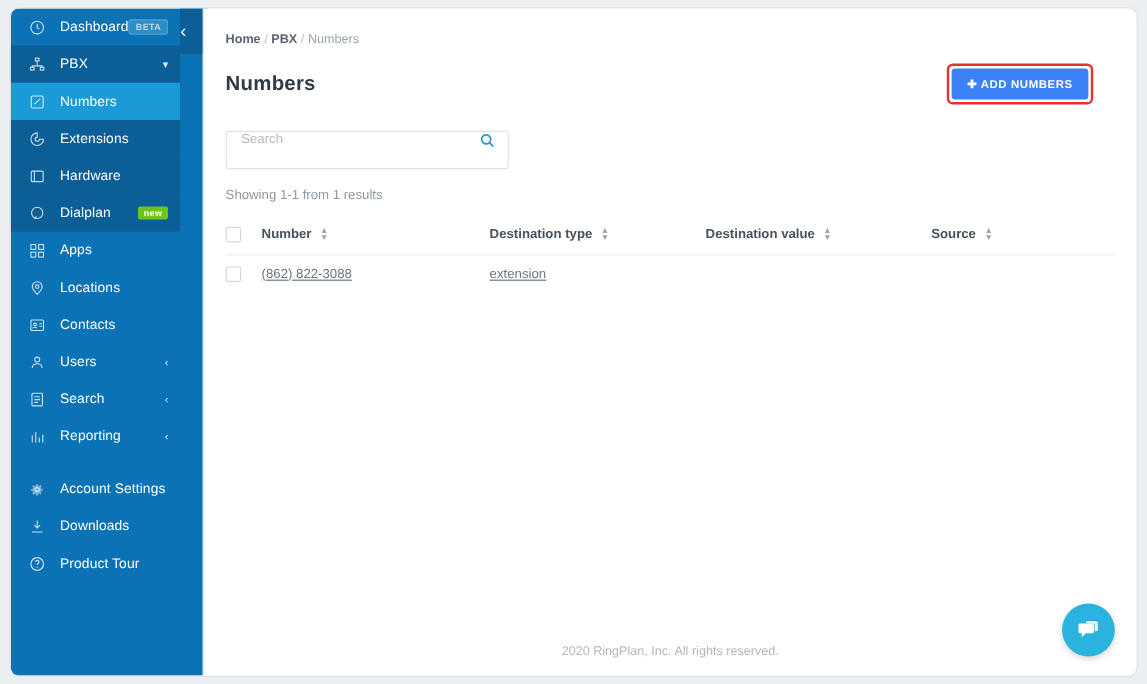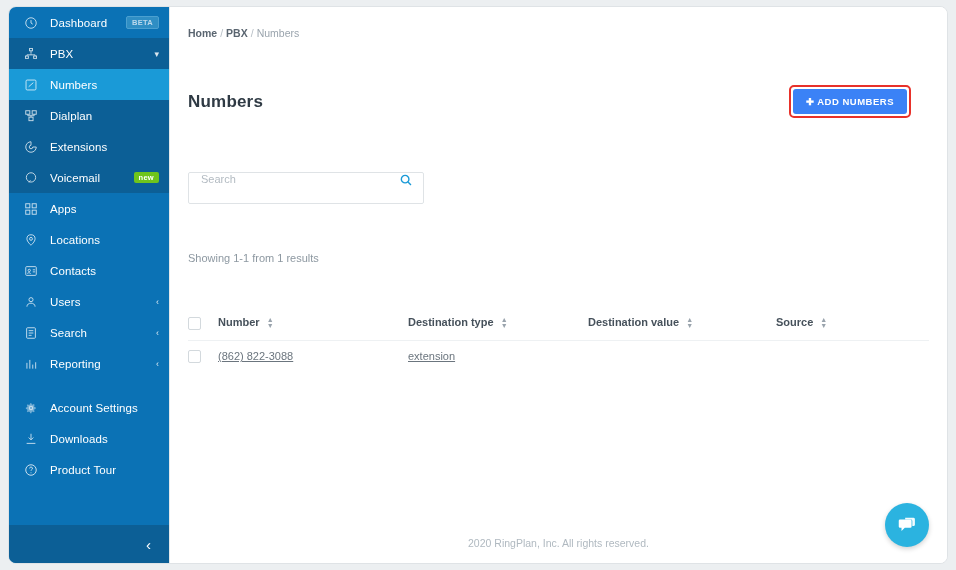--- a/index.html
+++ b/index.html
@@ -19,21 +19,21 @@
     overflow: hidden;
     display: flex;
   }
 
   
   .sidebar {
     width: 160px;
     flex: 0 0 160px;
     background: #0b72b5;
     display: flex;
-    flex-direction: column;
+    flex-direction: row;
     position: relative;
   }
   .nav-list { flex: 1 1 auto; }
   .nav-item {
     display: flex;
     align-items: center;
     height: 31px;
     padding: 0 10px 0 14px;
     color: #ffffff;
     font-size: 11.5px;
@@ -80,21 +80,20 @@
   .collapse-bar .cc { color: #fff; font-size: 15px; line-height: 1; }
 
   
   .main {
     flex: 1 1 auto;
     background: #ffffff;
     position: relative;
     display: flex;
     flex-direction: column;
     border-left: 1px solid #e4e8ea;
-    gap: 32px;
   }
   .crumb {
     padding: 20px 0 0 18px;
     font-size: 10.5px;
     color: #9aa4ad;
   }
   .crumb b { color: #5a6570; font-weight: bold; }
   .crumb span.sep { color: #b6bec5; margin: 0 3px; }
 
   .titlerow {
@@ -254,50 +253,48 @@
       <div class="nav-item active sub">
         <span class="ic">
           <svg viewBox="0 0 24 24" fill="none" stroke="#ffffff" stroke-width="1.6">
               <rect x="3.5" y="3.5" width="17" height="17" rx="2"></rect>
               <path d="M8 15l8-7"></path>
             </svg>
         </span>
         <span class="nav-label">Numbers</span>
       </div>
 
+
       <div class="nav-item group sub">
         <span class="ic">
           <svg viewBox="0 0 24 24" fill="none" stroke="#ffffff" stroke-width="1.6">
-              <rect x="3" y="3" width="7" height="6"></rect>
-              <rect x="14" y="3" width="7" height="6"></rect>
-              <rect x="8.5" y="14" width="7" height="6"></rect>
-              <path d="M6.5 9v2.5h11V9M12 11.5V14"></path>
-            </svg>
-        </span>
-        <span class="nav-label">Dialplan</span>
+              <path d="M12 3a9 9 0 1 0 9 9h-6a3 3 0 1 1-3-3z"></path>
+            </svg>
+        </span>
+        <span class="nav-label">Extensions</span>
       </div>
 
       <div class="nav-item group sub">
         <span class="ic">
           <svg viewBox="0 0 24 24" fill="none" stroke="#ffffff" stroke-width="1.6">
-              <path d="M12 3a9 9 0 1 0 9 9h-6a3 3 0 1 1-3-3z"></path>
-            </svg>
-        </span>
-        <span class="nav-label">Extensions</span>
-      </div>
-
+              <rect x="3.5" y="4.5" width="17" height="15" rx="1.5"></rect>
+              <path d="M8 4.5v15"></path>
+            </svg>
+        </span>
+        <span class="nav-label">Hardware</span>
+      </div>
 
       <div class="nav-item group sub">
         <span class="ic">
           <svg viewBox="0 0 24 24" fill="none" stroke="#ffffff" stroke-width="1.6">
               <circle cx="12" cy="11" r="8"></circle>
               <path d="M8.5 19.5L11 16"></path>
             </svg>
         </span>
-        <span class="nav-label">Voicemail</span>
+        <span class="nav-label">Dialplan</span>
         <span class="badge new">new</span>
       </div>
 
       <div class="nav-item">
         <span class="ic">
           <svg viewBox="0 0 24 24" fill="none" stroke="#ffffff" stroke-width="1.6">
               <rect x="3" y="3" width="7" height="7"></rect>
               <rect x="14" y="3" width="7" height="7"></rect>
               <rect x="3" y="14" width="7" height="7"></rect>
               <rect x="14" y="14" width="7" height="7"></rect>

